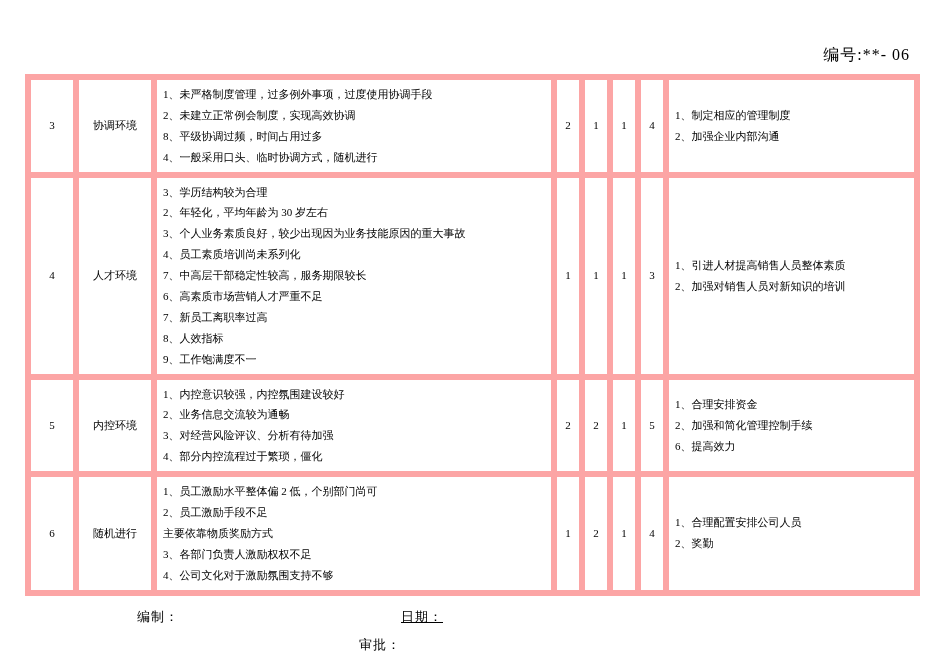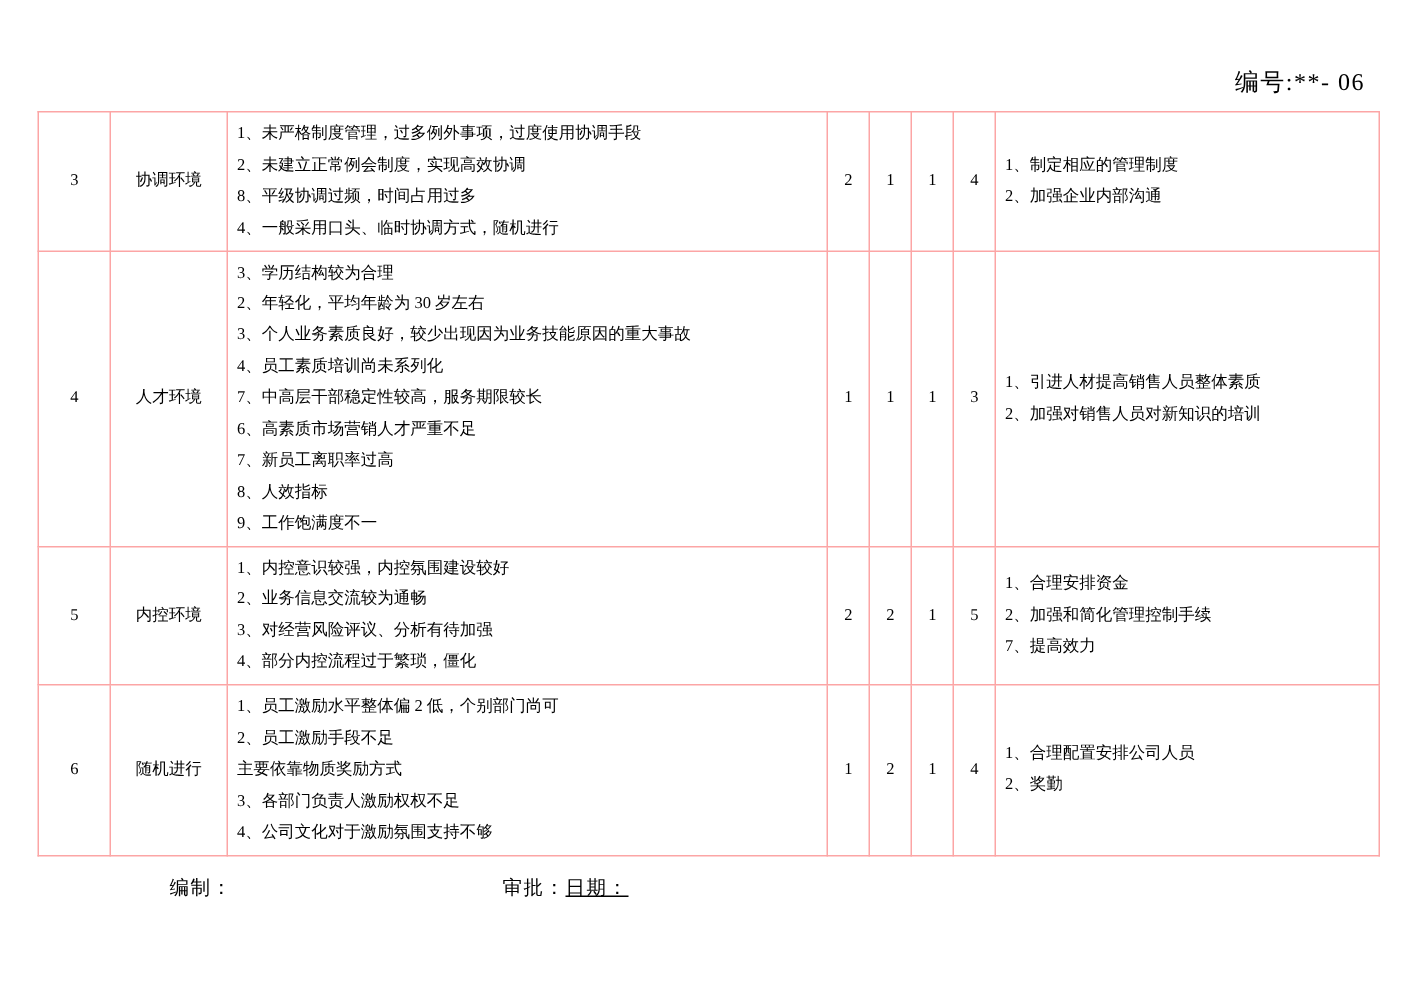--- a/index.html
+++ b/index.html
@@ -23,21 +23,21 @@
       margin-bottom: 8px;
       padding-right: 10px;
       letter-spacing: 1px;
     }
     table.main {
       border-collapse: collapse;
       width: 100%;
       table-layout: fixed;
     }
     table.main td {
-      border: 1px solid #fca5a5;
+      border: 6px solid #fca5a5;
       padding: 4px 6px;
       vertical-align: middle;
       line-height: 1.9;
     }
     td.idx {
       width: 48px;
       text-align: center;
     }
     td.cat {
       width: 78px;
@@ -61,24 +61,25 @@
       white-space: nowrap;
       overflow: hidden;
     }
     .footer {
       margin-top: 12px;
       font-size: 13px;
       display: flex;
       letter-spacing: 1px;
     }
     .footer .f-left {
-      margin-left: 88px;
+      margin-left: 112px;
     }
     .footer .f-mid {
       margin-left: 180px;
+      margin-top: 28px;
     }
     .footer .f-right {
       text-decoration: underline;
     }
   </style>
 </head>
 <body>
 
 <div class="page">
   <div class="doc-number">编号:**- 06</div>
@@ -135,21 +136,21 @@
             <span class="desc-line">3、对经营风险评议、分析有待加强</span>
             <span class="desc-line">4、部分内控流程过于繁琐，僵化</span>
           </td>
           <td class="num">2</td>
           <td class="num">2</td>
           <td class="num">1</td>
           <td class="num">5</td>
           <td class="measures">
             <span class="meas-line">1、合理安排资金</span>
             <span class="meas-line">2、加强和简化管理控制手续</span>
-            <span class="meas-line">7、提高效力</span>
+            <span class="meas-line">6、提高效力</span>
           </td>
         </tr>
         <tr>
           <td class="idx">6</td>
           <td class="cat">随机进行</td>
           <td class="desc">
             <span class="desc-line">1、员工激励水平整体偏 2 低，个别部门尚可</span>
             <span class="desc-line">2、员工激励手段不足</span>
             <span class="desc-line">主要依靠物质奖励方式</span>
             <span class="desc-line">3、各部门负责人激励权权不足</span>

